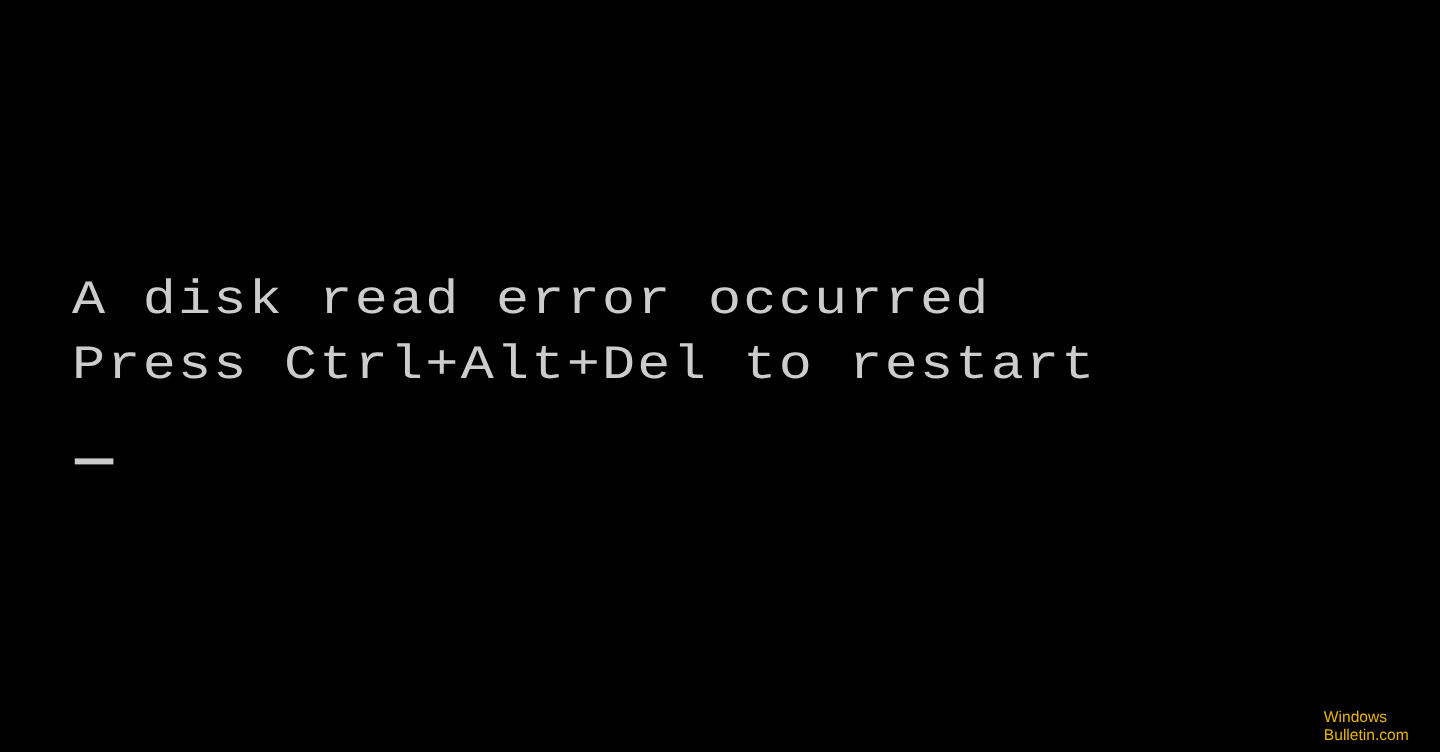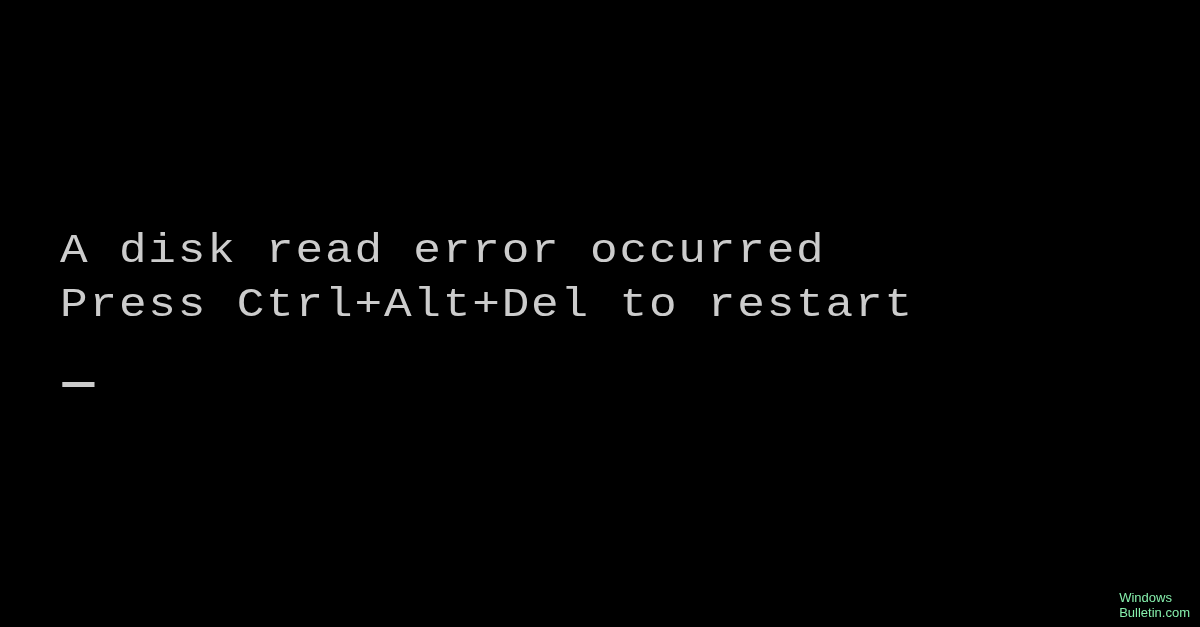--- a/index.html
+++ b/index.html
@@ -47,22 +47,22 @@
       animation: blink 1s step-end infinite;
     }
     
     @keyframes blink {
       50% { opacity: 0; }
     }
     
     .watermark {
       position: absolute;
       bottom: 6px;
-      right: 10px;
-      color: #86efac;
+      right: 26px;
+      color: #eab308;
       font-family: Arial, sans-serif;
       font-size: 13px;
       line-height: 1.15;
       text-align: left;
       font-weight: normal;
     }
     
     .watermark span {
       display: block;
     }

